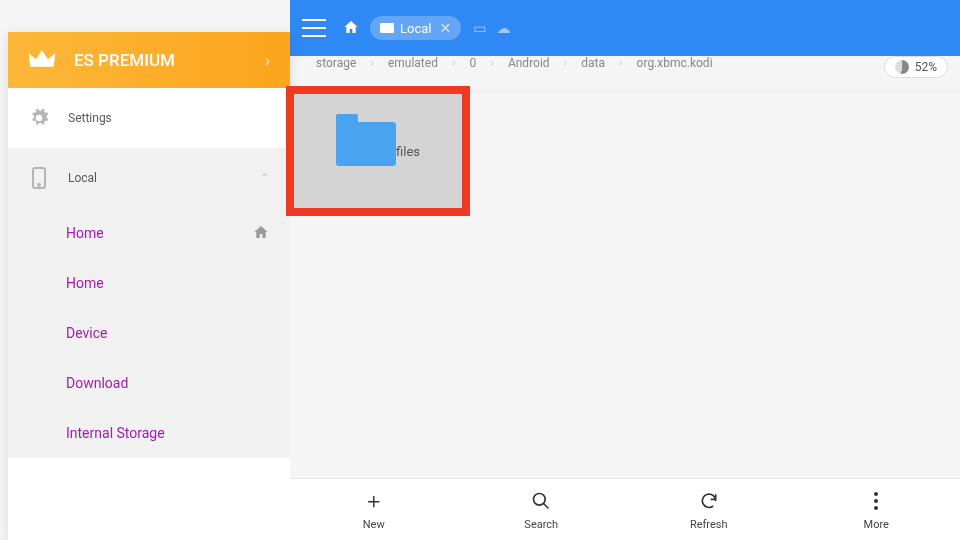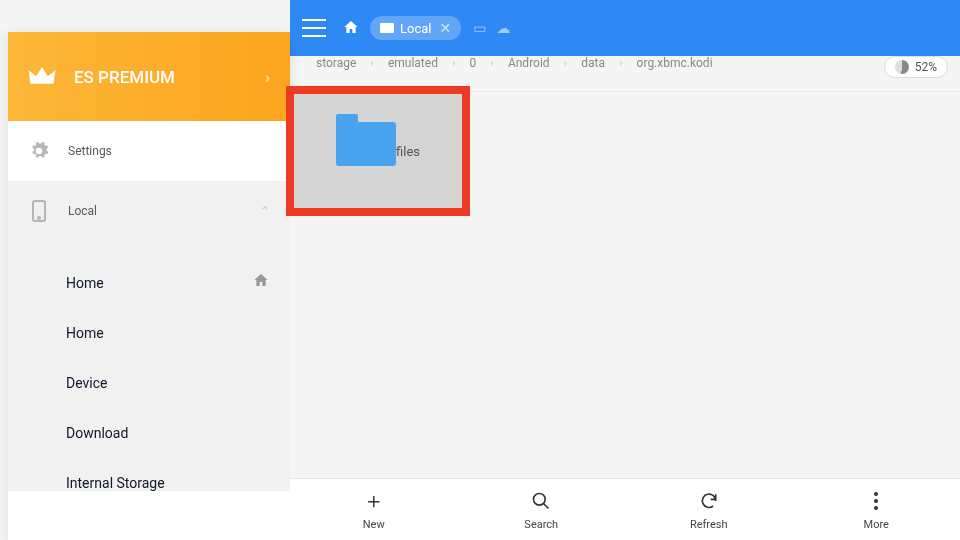--- a/index.html
+++ b/index.html
@@ -14,29 +14,29 @@
   .tab-pill .x { margin-left: 8px; color: rgba(255,255,255,0.7); font-size: 14px; }
   .top-icons { margin-left: 12px; display: flex; gap: 10px; color: rgba(255,255,255,0.55); font-size: 14px; }
   
   .breadcrumb { position: absolute; left: 290px; right: 0; top: 56px; height: 36px; background: #f5f5f5; display: flex; align-items: flex-start; padding: 0 12px; font-size: 12px; color: #888; border-bottom: 1px solid #e8e8e8; }
   .breadcrumb .seg { padding: 0 14px; }
   .breadcrumb .chev { color: #ccc; }
   .storage-pill { margin-left: auto; background: #fff; border: 1px solid #ddd; border-radius: 14px; padding: 3px 10px; display: flex; align-items: center; gap: 6px; color: #555; font-size: 12px; font-weight: 400; }
   .pie { width: 14px; height: 14px; border-radius: 50%; background: conic-gradient(#888 0 52%, #ddd 52% 100%); }
   
   .sidebar { position: absolute; left: 8px; top: 32px; width: 282px; bottom: 0; background: #fff; box-shadow: 0 2px 12px rgba(0,0,0,0.1); }
-  .premium { background: linear-gradient(90deg, #fdb739, #fca51e); height: 89px; display: flex; align-items: center; padding: 0 20px; color: #fff; font-size: 17px; font-weight: 500; justify-content: center; }
+  .premium { background: linear-gradient(90deg, #fdb739, #fca51e); height: 56px; display: flex; align-items: center; padding: 0 20px; color: #fff; font-size: 17px; font-weight: 500; justify-content: center; }
   .crown { width: 28px; height: 20px; margin-right: 18px; }
   .premium .arrow { margin-left: auto; color: rgba(255,255,255,0.7); }
   
   .menu-item { display: flex; align-items: center; padding: 0 20px; height: 60px; color: #5a5a5a; font-size: 12px; }
   .menu-item .ico { width: 22px; margin-right: 18px; color: #b5b5b5; display: flex; justify-content: center; }
   .menu-item .chev-r { margin-left: auto; color: #c5c5c5; }
   .sub-section { background: #f1f1f1; }
-  .sub-item { display: flex; align-items: flex-end; padding: 0 20px 0 58px; height: 50px; color: #0f172a; font-size: 14px; }
+  .sub-item { display: flex; align-items: center; padding: 0 20px 0 58px; height: 50px; color: #a21caf; font-size: 14px; }
   .sub-item .ico-r { margin-left: auto; color: #9a9a9a; }
   
   .content { position: absolute; left: 290px; right: 0; top: 92px; bottom: 62px; background: #f5f5f5; padding: 0; }
   .folder-hl { position: absolute; left: -4px; top: -6px; width: 184px; height: 130px; border: 8px solid #ec3a23; background: #d4d4d4; display: flex; flex-direction: row; align-items: center; justify-content: center; }
   .folder-icon { width: 60px; height: 44px; background: #4aa3ee; border-radius: 3px; position: relative; margin-bottom: 14px; }
   .folder-icon::before { content: ""; position: absolute; top: -8px; left: 0; width: 22px; height: 10px; background: #4aa3ee; border-radius: 2px 2px 0 0; }
   .folder-label { color: #555; font-size: 13px; }
   
   .bottombar { position: absolute; left: 290px; right: 0; bottom: 0; height: 62px; background: #fff; border-top: 1px solid #e5e5e5; display: flex; }
   .bottombar .btn { flex: 1; display: flex; flex-direction: column; align-items: center; justify-content: center; color: #444; font-size: 11px; gap: 4px; }

